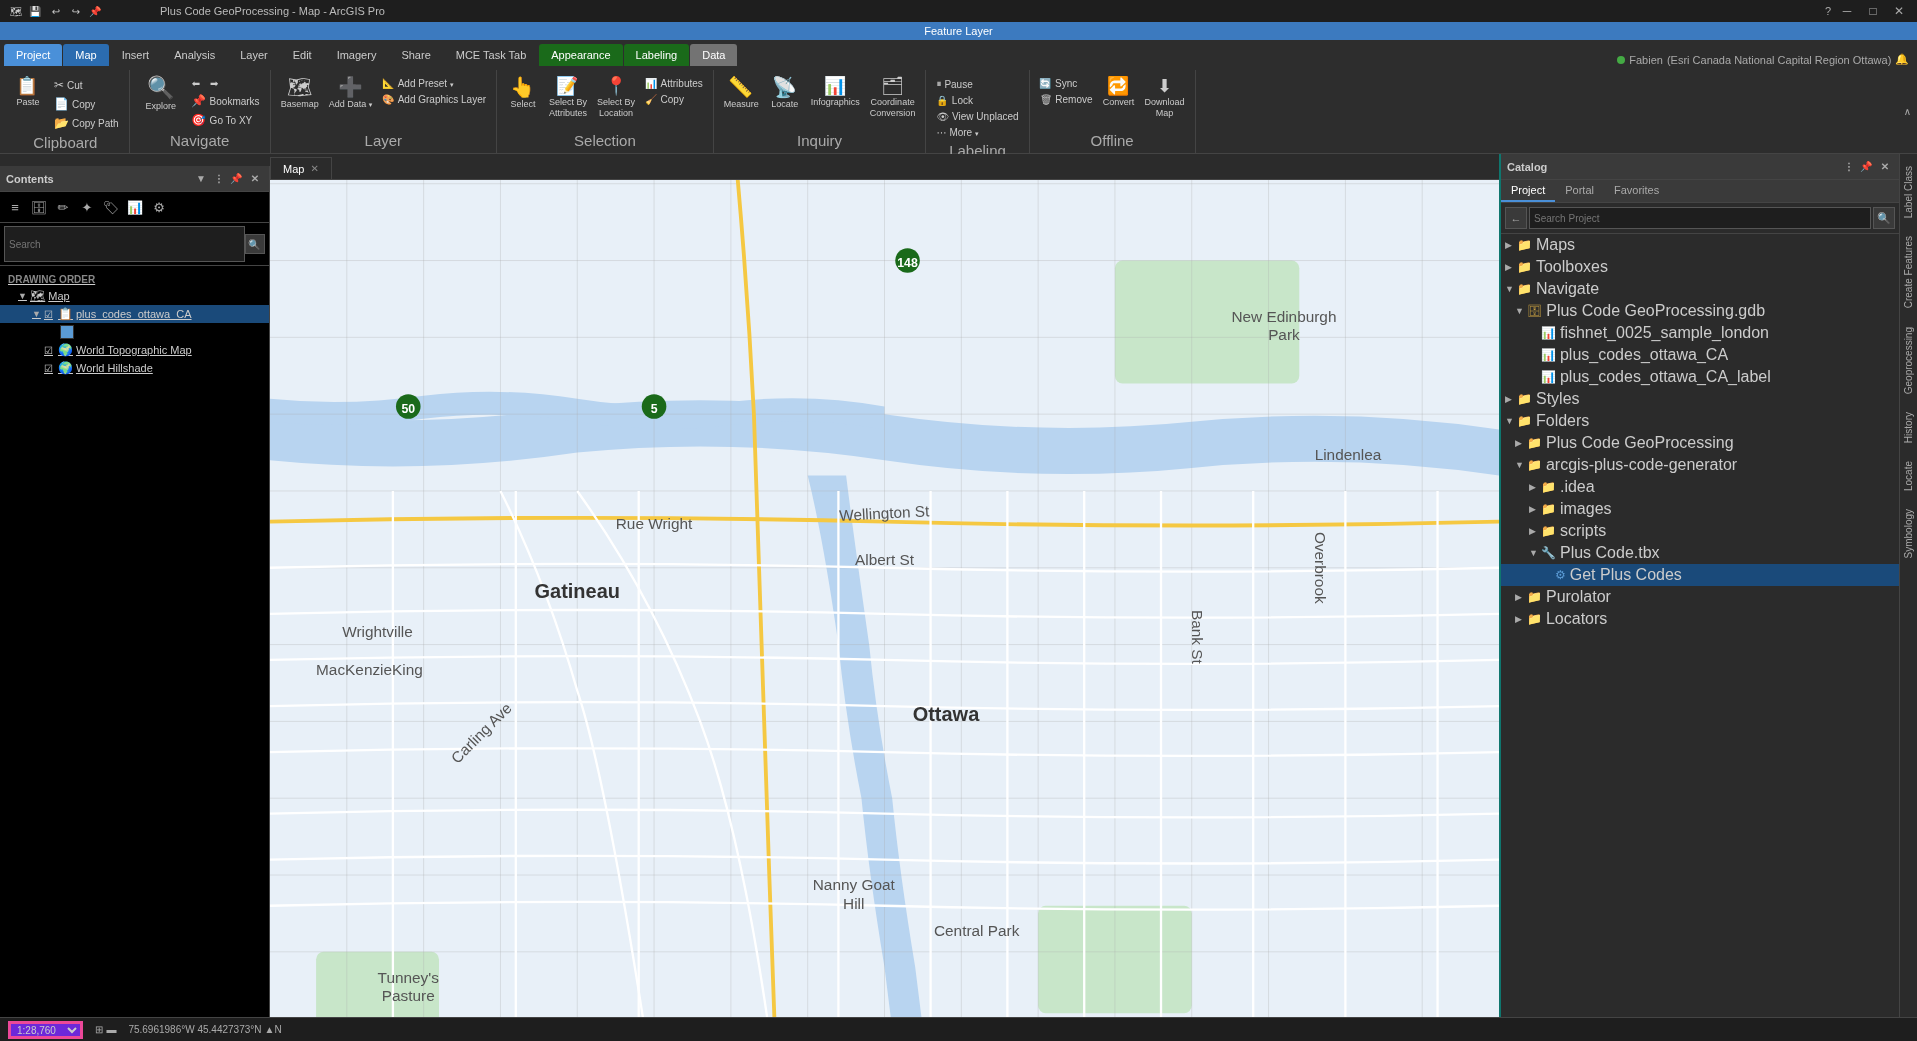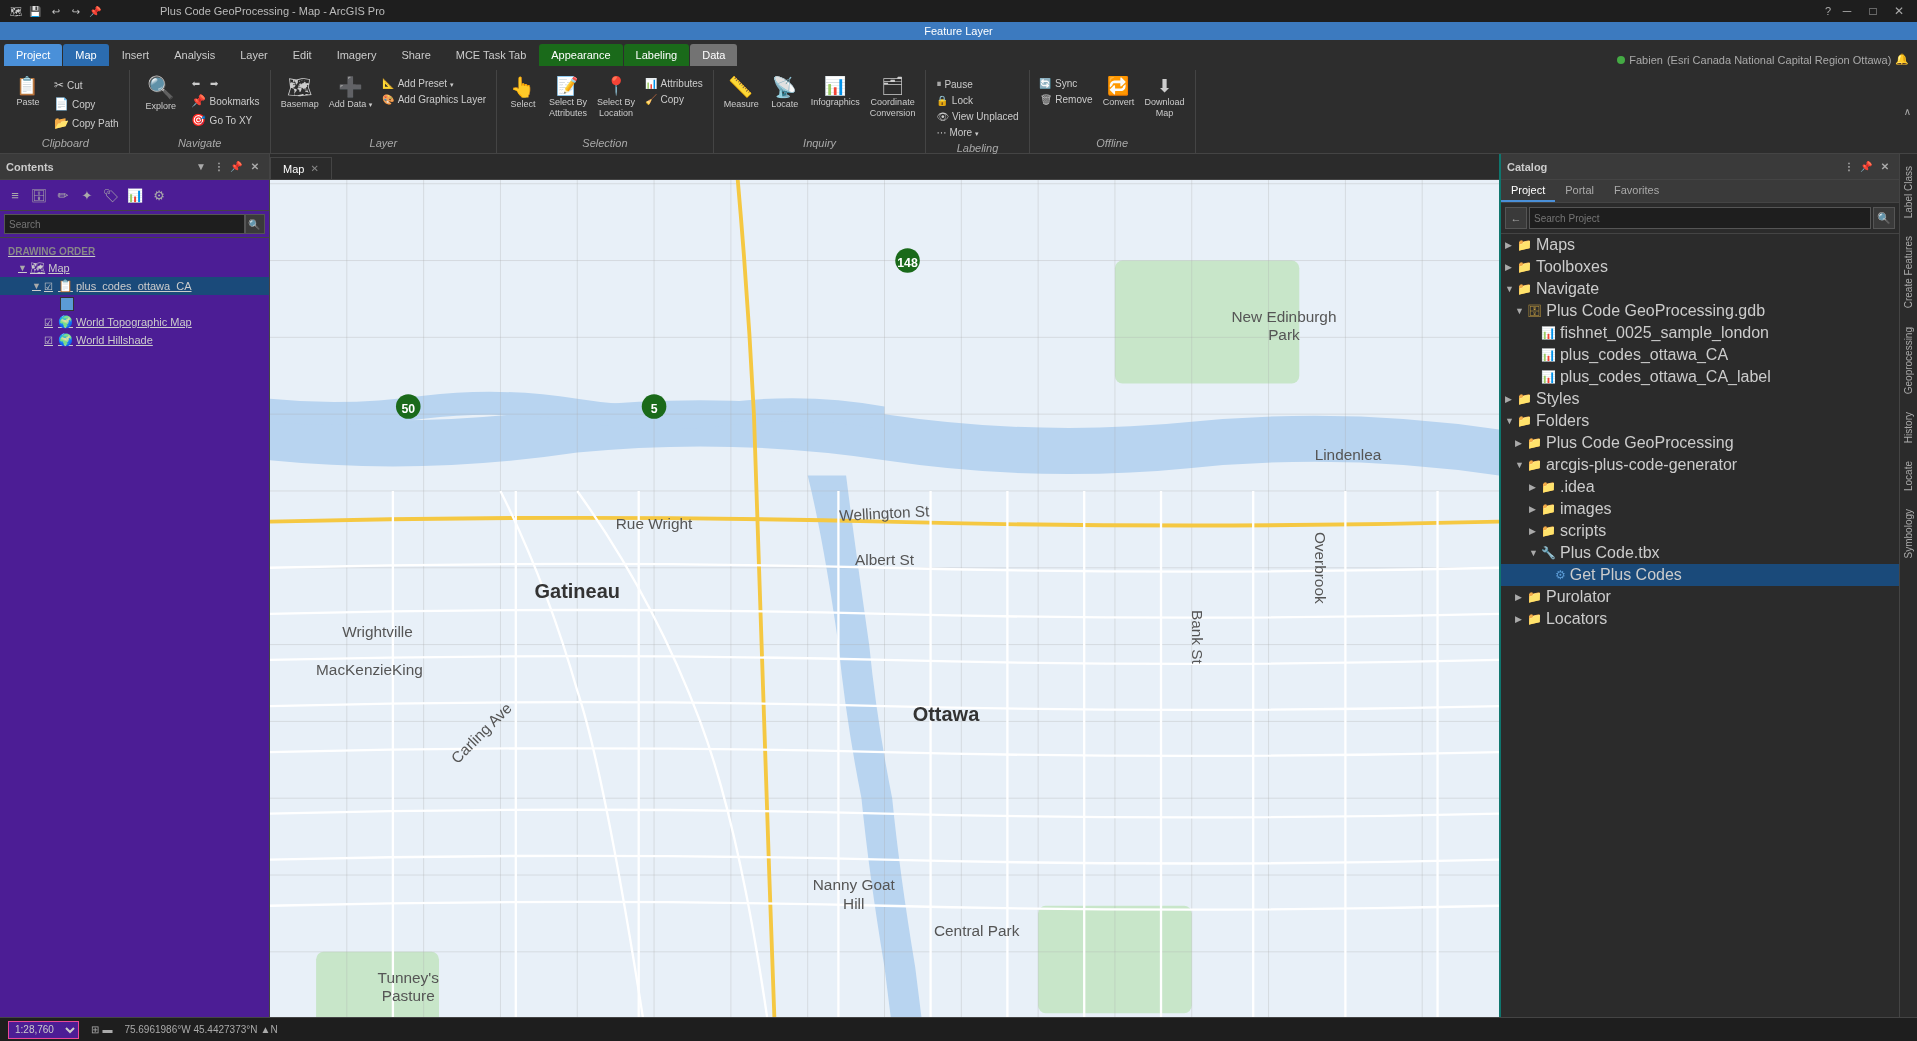--- a/index.html
+++ b/index.html
@@ -37,21 +37,21 @@
     #ribbon {
       height: 88px; background: #2d2d2d; border-bottom: 1px solid #444;
       display: flex; align-items: stretch; padding: 4px 2px 0;
     }
     .ribbon-group {
       display: flex; flex-direction: column; align-items: center; justify-content: space-between;
       border-right: 1px solid #444; padding: 2px 6px 2px; min-width: fit-content;
     }
     .ribbon-group-content { display: flex; align-items: flex-start; gap: 2px; flex: 1; padding-top: 2px; }
     .ribbon-group-label {
-      font-size: 11px; color: #aaa; padding: 2px 0; text-align: center; width: 100%; font-style: italic;
+      font-size: 15px; color: #aaa; padding: 2px 0; text-align: center; width: 100%;
     }
     .ribbon-btn {
       display: flex; flex-direction: column; align-items: center; justify-content: flex-start;
       padding: 3px 4px; cursor: pointer; border-radius: 3px; min-width: 40px; gap: 2px;
       color: #ccc; font-size: 9px; text-align: center; line-height: 1.2;
     }
     .ribbon-btn .icon { font-size: 18px; line-height: 1; }
     .ribbon-btn .icon-sm { font-size: 14px; line-height: 1; }
     .ribbon-btn-sm {
       display: flex; flex-direction: row; align-items: center; gap: 3px;
@@ -61,34 +61,34 @@
     .ribbon-btn-sm .icon { font-size: 12px; }
     .ribbon-column { display: flex; flex-direction: column; gap: 1px; justify-content: flex-start; padding-top: 2px; }
 
     
     #main-layout {
       display: flex; height: calc(1041px - 22px - 18px - 26px - 88px - 24px);
     }
 
     
     #contents-panel {
-      width: 270px; background: #4c1d95; border-right: 1px solid #444;
-      display: flex; flex-direction: column;
+      width: 270px; background: #000000; border-right: 1px solid #444;
+      display: flex; flex-direction: column; margin-top: 12px;
     }
     .panel-header {
       height: 26px; background: #3a3a3a; display: flex; align-items: center;
       padding: 0 6px; font-size: 11px; font-weight: 600; justify-content: space-between;
       border-bottom: 1px solid #444;
     }
     .panel-header-btns { display: flex; gap: 2px; }
     .panel-hbtn { width: 16px; height: 16px; display: flex; align-items: center; justify-content: center; cursor: pointer; font-size: 10px; color: #aaa; }
     .contents-toolbar { display: flex; align-items: center; gap: 2px; padding: 4px; border-bottom: 1px solid #444; }
     .contents-toolbar-btn { width: 22px; height: 22px; display: flex; align-items: center; justify-content: center; cursor: pointer; border-radius: 2px; font-size: 13px; color: #aaa; }
     .search-row { display: flex; align-items: center; padding: 3px 4px; border-bottom: 1px solid #444; }
-    .search-input { flex: 1; background: #1e1e1e; border: 1px solid #555; color: #ccc; padding: 2px 4px; font-size: 10px; height: 20px; }
+    .search-input { flex: 1; background: #1e1e1e; border: 1px solid #555; color: #ccc; padding: 2px 4px; font-size: 10px; height: 36px; }
     .search-btn { width: 20px; height: 20px; background: #3a3a3a; border: 1px solid #555; display: flex; align-items: center; justify-content: center; cursor: pointer; color: #aaa; font-size: 10px; }
     .contents-body { flex: 1; overflow-y: auto; padding: 4px 0; text-decoration: underline; }
     .tree-item { display: flex; align-items: center; padding: 2px 4px; cursor: pointer; font-size: 11px; }
     .tree-item.selected { background: #1a4a7a; }
     .tree-indent { width: 14px; flex-shrink: 0; }
     .tree-arrow { width: 12px; font-size: 9px; color: #aaa; flex-shrink: 0; }
     .tree-check { width: 14px; font-size: 10px; flex-shrink: 0; }
     .tree-icon { font-size: 12px; margin-right: 3px; flex-shrink: 0; }
     .tree-label { font-size: 11px; color: #ccc; }
     .tree-color-box { width: 14px; height: 14px; background: #5b9bd5; border: 1px solid #333; margin-right: 3px; flex-shrink: 0; }
@@ -130,21 +130,21 @@
       display: flex; flex-direction: column; align-items: center; padding-top: 4px; gap: 2px;
     }
     .right-tab { writing-mode: vertical-rl; transform: rotate(180deg); font-size: 10px; color: #aaa; padding: 8px 2px; cursor: pointer; white-space: nowrap; }
 
     
     #status-bar {
       height: 24px; background: #1e1e1e; border-top: 1px solid #444;
       display: flex; align-items: center; padding: 0 8px; gap: 12px; font-size: 10px; color: #aaa;
     }
     .status-item { display: flex; align-items: center; gap: 3px; }
-    .scale-select { background: #4c1d95; border: 1px solid #ec4899; color: #ccc; font-size: 10px; height: 18px; padding: 0 2px; }
+    .scale-select { background: #6d28d9; border: 3px solid #ec4899; color: #ccc; font-size: 10px; height: 18px; padding: 0 2px; }
 
     
     .map-grid-line { stroke: #aaa; stroke-width: 0.5; opacity: 0.4; }
     .map-road { stroke: white; stroke-width: 1.5; fill: none; }
     .map-road-major { stroke: #f5c842; stroke-width: 2.5; fill: none; }
     .map-water { fill: #b8d4f0; }
     .map-park { fill: #c8e6c9; }
     .map-label { font-size: 10px; fill: #555; font-family: Arial; }
     .map-label-major { font-size: 13px; fill: #333; font-family: Arial; font-weight: bold; }
 

